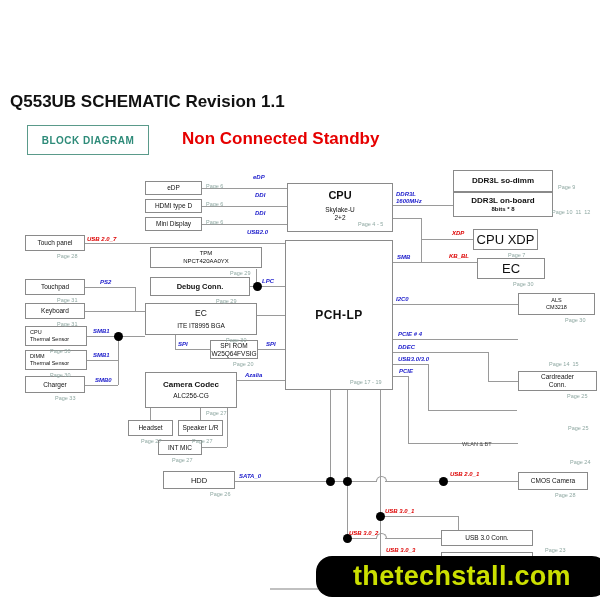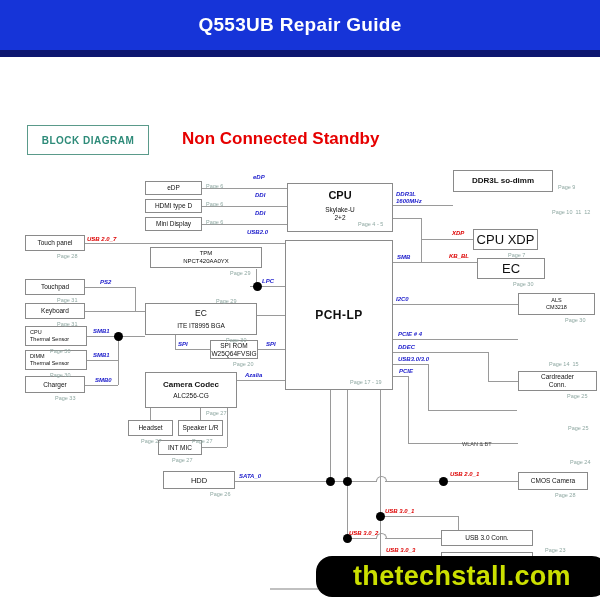--- a/index.html
+++ b/index.html
@@ -60,24 +60,22 @@
   #footer-line{position:absolute;left:270px;top:588px;width:48px;height:2px;background:#c0c0c0;}
   #footer{position:absolute;left:316px;top:556px;width:292px;height:41px;background:#000;
     border-radius:16px;display:flex;align-items:center;justify-content:center;z-index:50;}
   #footer .w{color:#cbdf00;font-size:27px;font-weight:bold;letter-spacing:.3px;}
 </style>
 </head>
 <body>
 
 <div id="stage">
 
-  <div id="hdr">
-    <div class="t">Q553UB Repair Guide</div>
-  </div>
-
+
+  <div id="page-title">Q553UB SCHEMATIC Revision 1.1</div>
 
   <div id="standby">Non Connected Standby</div>
 
   <div id="blockdiag-btn">
     <span>BLOCK DIAGRAM</span>
   </div>
 
   <div id="diagram">
       <div class="wire" style="left: 202px; top: 188px; width: 85px; height: 1px;"></div>
       <div class="wire" style="left: 202px; top: 206px; width: 85px; height: 1px;"></div>
@@ -155,20 +153,23 @@
       <div class="box b-hdmi" style="left: 145px; top: 199px; width: 57px; height: 14px;">
         <span class="lbl">HDMI type D</span>
       </div>
       <div class="box b-mini-dp" style="left: 145px; top: 217px; width: 57px; height: 14px;">
         <span class="lbl">Mini Display</span>
       </div>
       <div class="box b-tpm" style="left: 150px; top: 247px; width: 112px; height: 21px;">
         <span class="lbl">TPM
 NPCT420AA0YX</span>
       </div>
+      <div class="box b-debug" style="left: 150px; top: 277px; width: 100px; height: 19px;">
+        <span class="lbl">Debug Conn.</span>
+      </div>
       <div class="box b-ec-left" style="left: 145px; top: 303px; width: 112px; height: 32px;">
         <span class="lbl">EC</span>
         <span class="sub">ITE IT8995 BGA</span>
       </div>
       <div class="box b-spi-rom" style="left: 210px; top: 340px; width: 48px; height: 19px;">
         <span class="lbl">SPI ROM
 W25Q64FVSIG</span>
       </div>
       <div class="box b-audio" style="left: 145px; top: 372px; width: 92px; height: 36px;">
         <span class="lbl">Camera Codec</span>
@@ -189,20 +190,24 @@
       <div class="box b-pch" style="left: 285px; top: 240px; width: 108px; height: 150px;">
         <span class="lbl">PCH-LP</span>
       </div>
       <div class="box b-cpu" style="left: 287px; top: 183px; width: 106px; height: 49px;">
         <span class="lbl">CPU</span>
         <span class="sub">Skylake-U
 2+2</span>
       </div>
       <div class="box b-ddr-sodimm" style="left: 453px; top: 170px; width: 100px; height: 22px; text-align: right;">
         <span class="lbl">DDR3L so-dimm</span>
+      </div>
+      <div class="box b-ddr-onboard" style="left: 453px; top: 192px; width: 100px; height: 25px;">
+        <span class="lbl">DDR3L on-board</span>
+        <span class="sub">8bits * 8</span>
       </div>
       <div class="box b-cpu-xdp" style="left: 473px; top: 229px; width: 65px; height: 21px;">
         <span class="lbl">CPU XDP</span>
       </div>
       <div class="box b-ec-right" style="left: 477px; top: 258px; width: 68px; height: 21px;">
         <span class="lbl">EC</span>
       </div>
       <div class="box b-als" style="left: 518px; top: 293px; width: 77px; height: 22px;">
         <span class="lbl">ALS
 CM3218</span>

